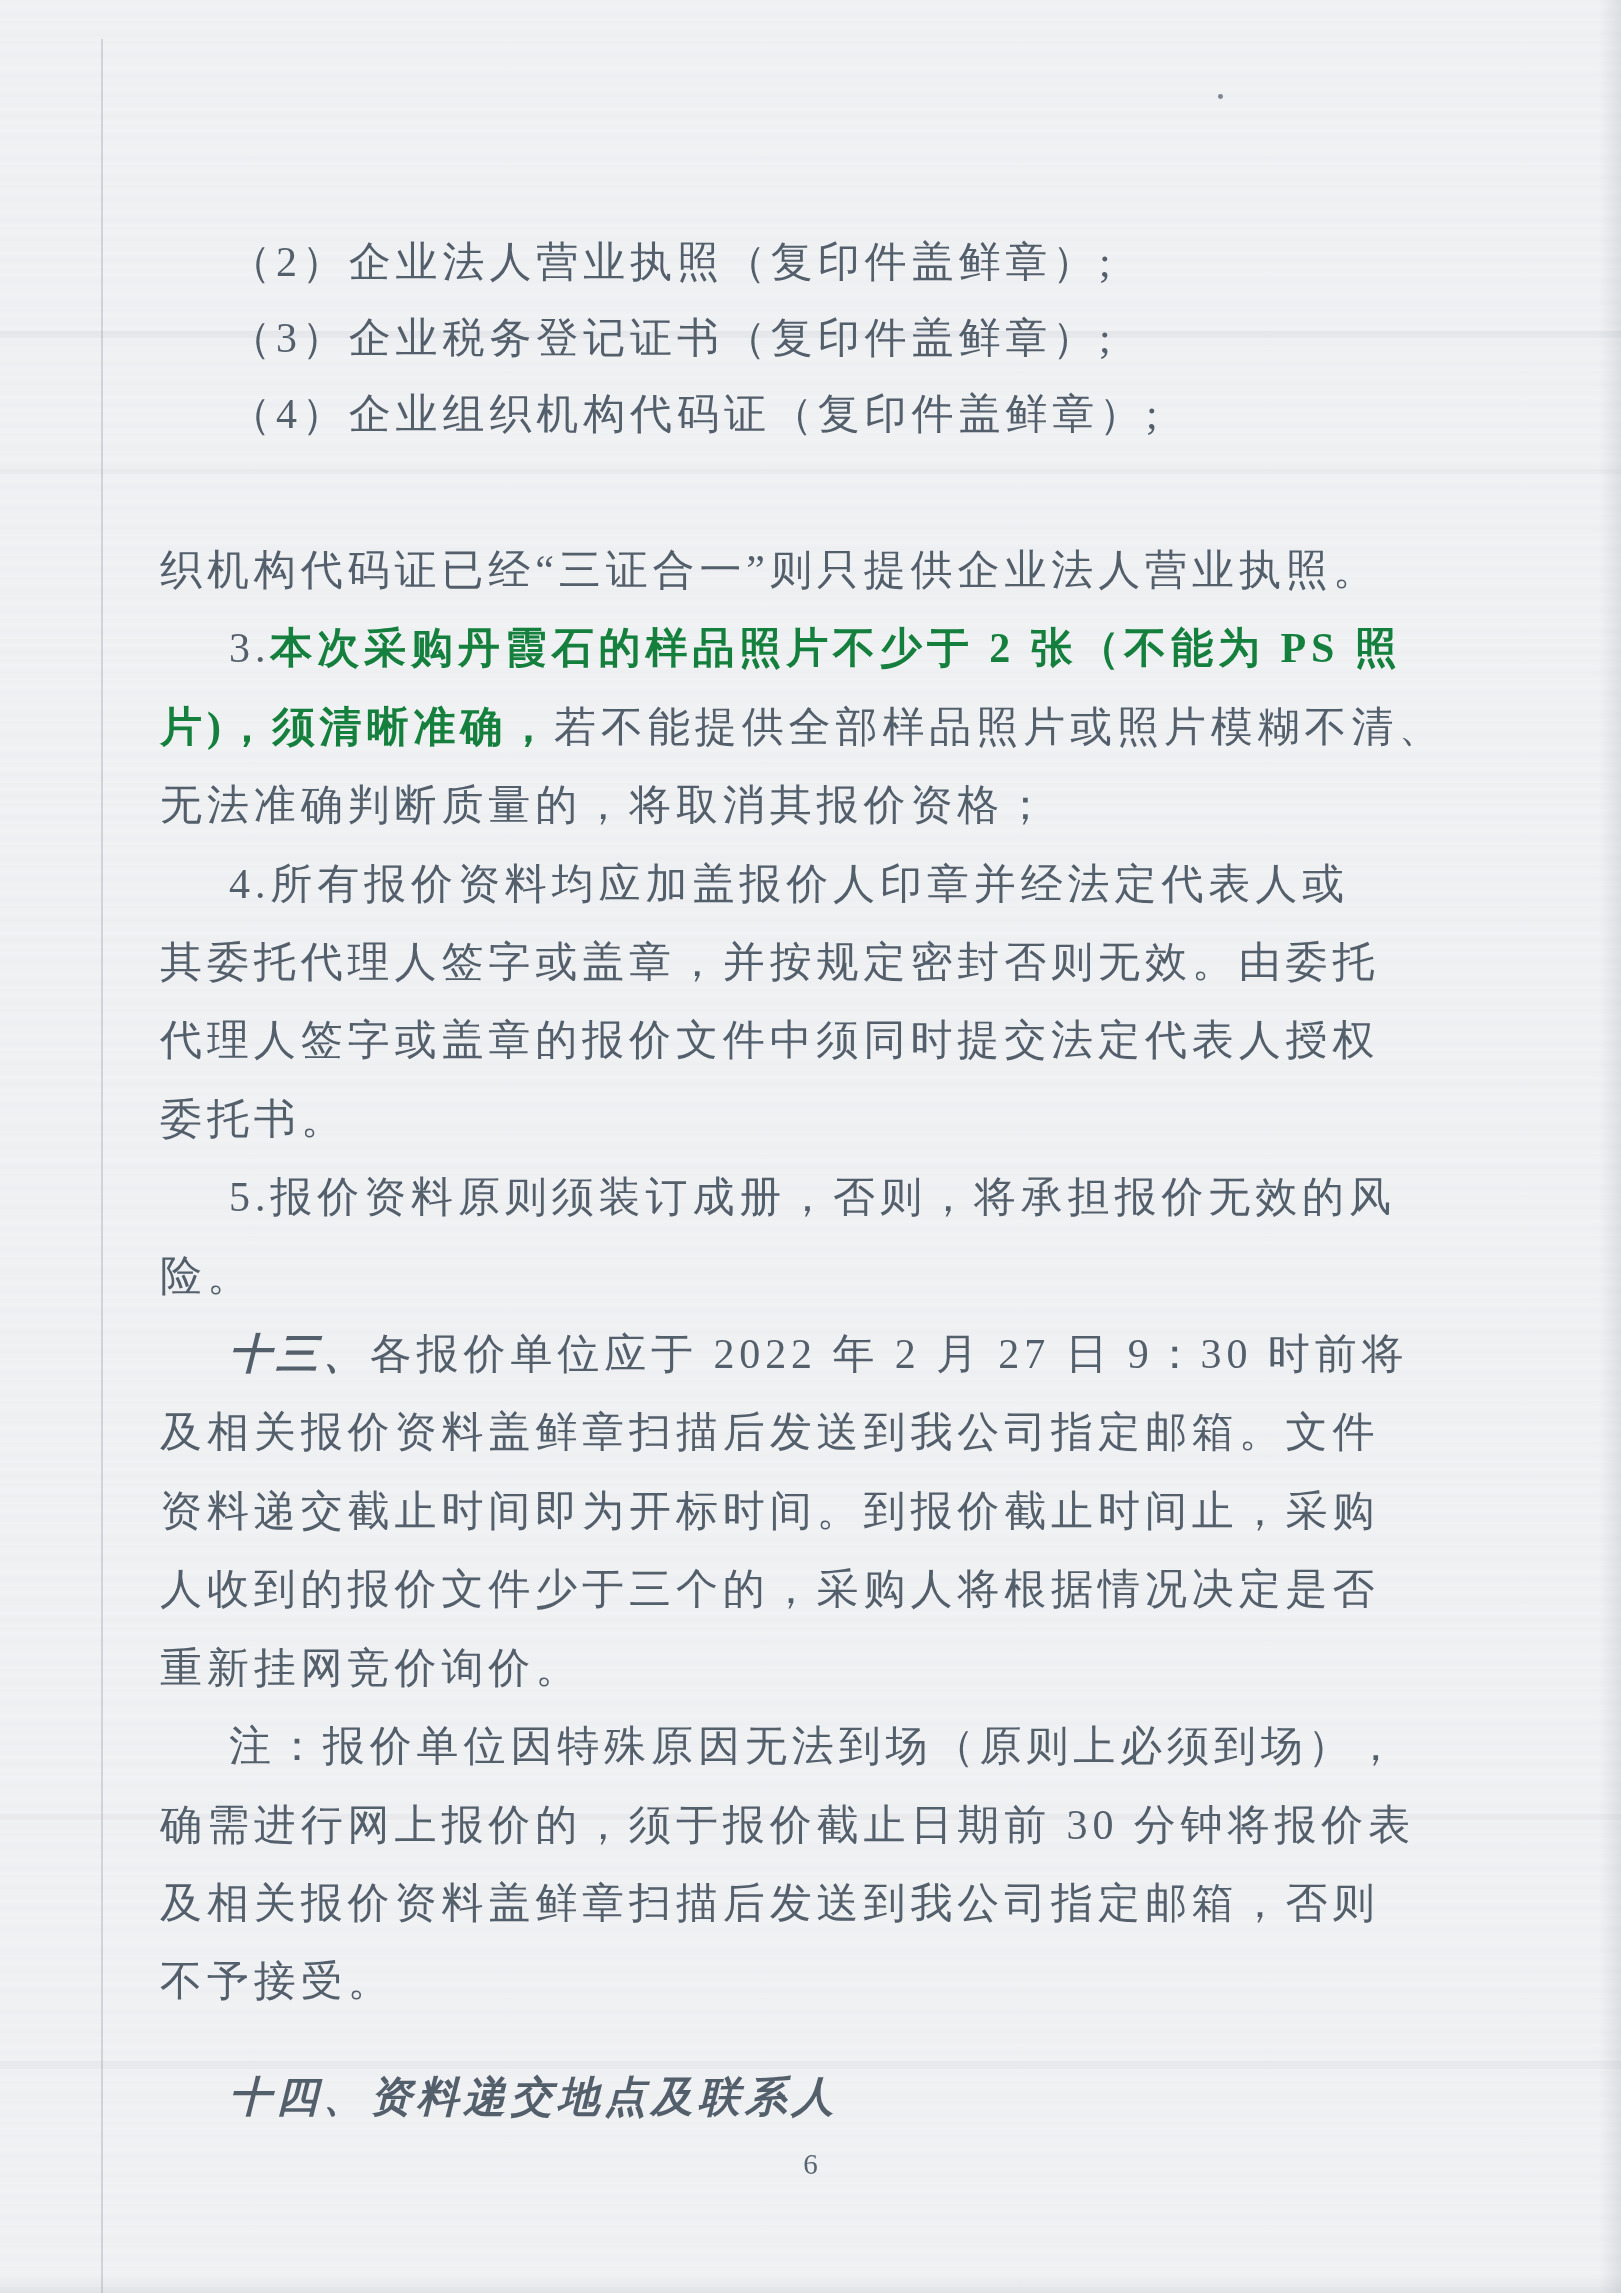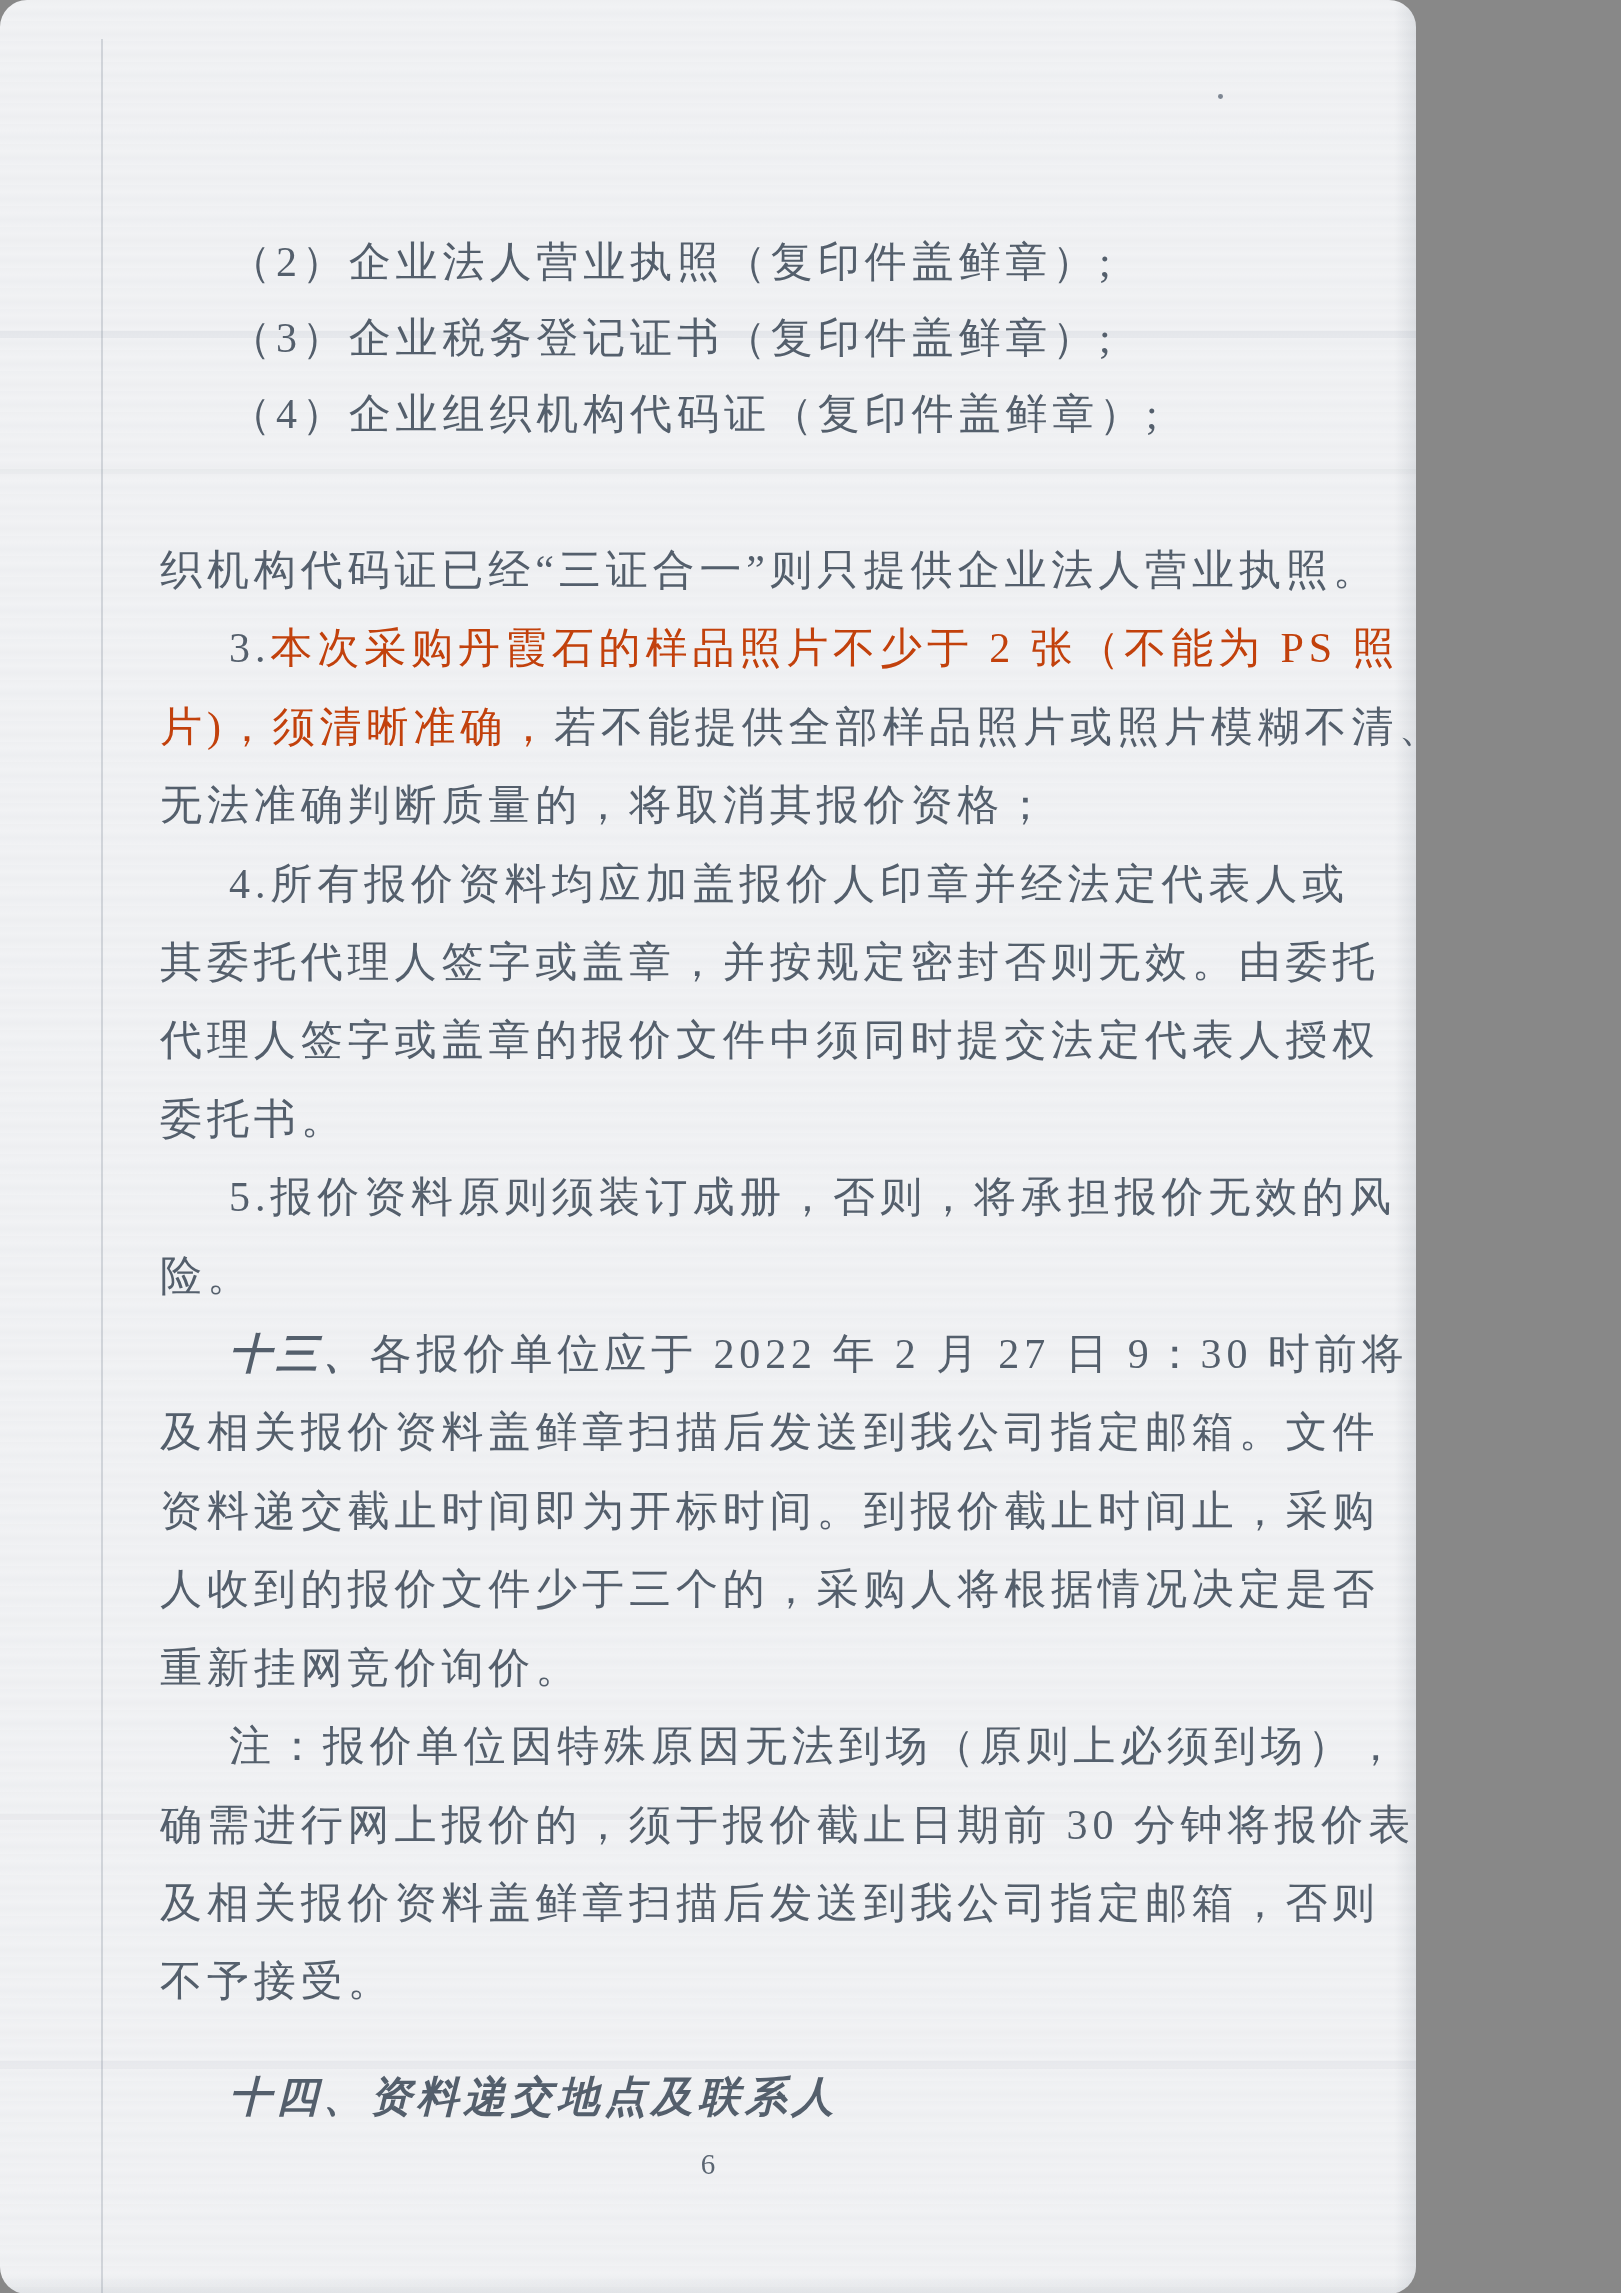--- a/index.html
+++ b/index.html
@@ -1,22 +1,21 @@
 <!DOCTYPE html>
 <html><head>
 <meta charset="utf-8">
 <style>
   html,body{margin:0;padding:0;background:#888;}
   #paper{
     position:relative;
-    width:1416px;height:2294px;
+    width:1621px;height:2294px;
     background:#f1f2f4;
     overflow:hidden;
     font-family:"Liberation Serif","DejaVu Serif",serif;
-    border-radius:27px;
   }
   
   #paper::before{
     content:"";
     position:absolute;inset:0;
     background:repeating-linear-gradient(
       to bottom,
       rgba(120,130,145,0.025) 0px,
       rgba(120,130,145,0.0) 6.9px,
       rgba(120,130,145,0.03) 13.7px,
@@ -28,21 +27,21 @@
     left:160px;
     width:1308px;
     font-size:42px;
     line-height:49px;
     letter-spacing:4.9px;
     color:#545f6c;
     white-space:nowrap;
   }
   .line.indent{padding-left:69px;}
   .dark{color:#545f6c;}
-  .red{color:#c2410c;font-weight:normal;}
+  .red{color:#15803d;font-weight:bold;}
   .bold{font-weight:bold;font-style:italic;}
   .scan-band{
     position:absolute;left:0;width:100%;
     background:rgba(140,150,165,0.10);
     pointer-events:none;
   }
   .edge-line{
     position:absolute;
     background:rgba(150,158,168,0.35);
     pointer-events:none;

